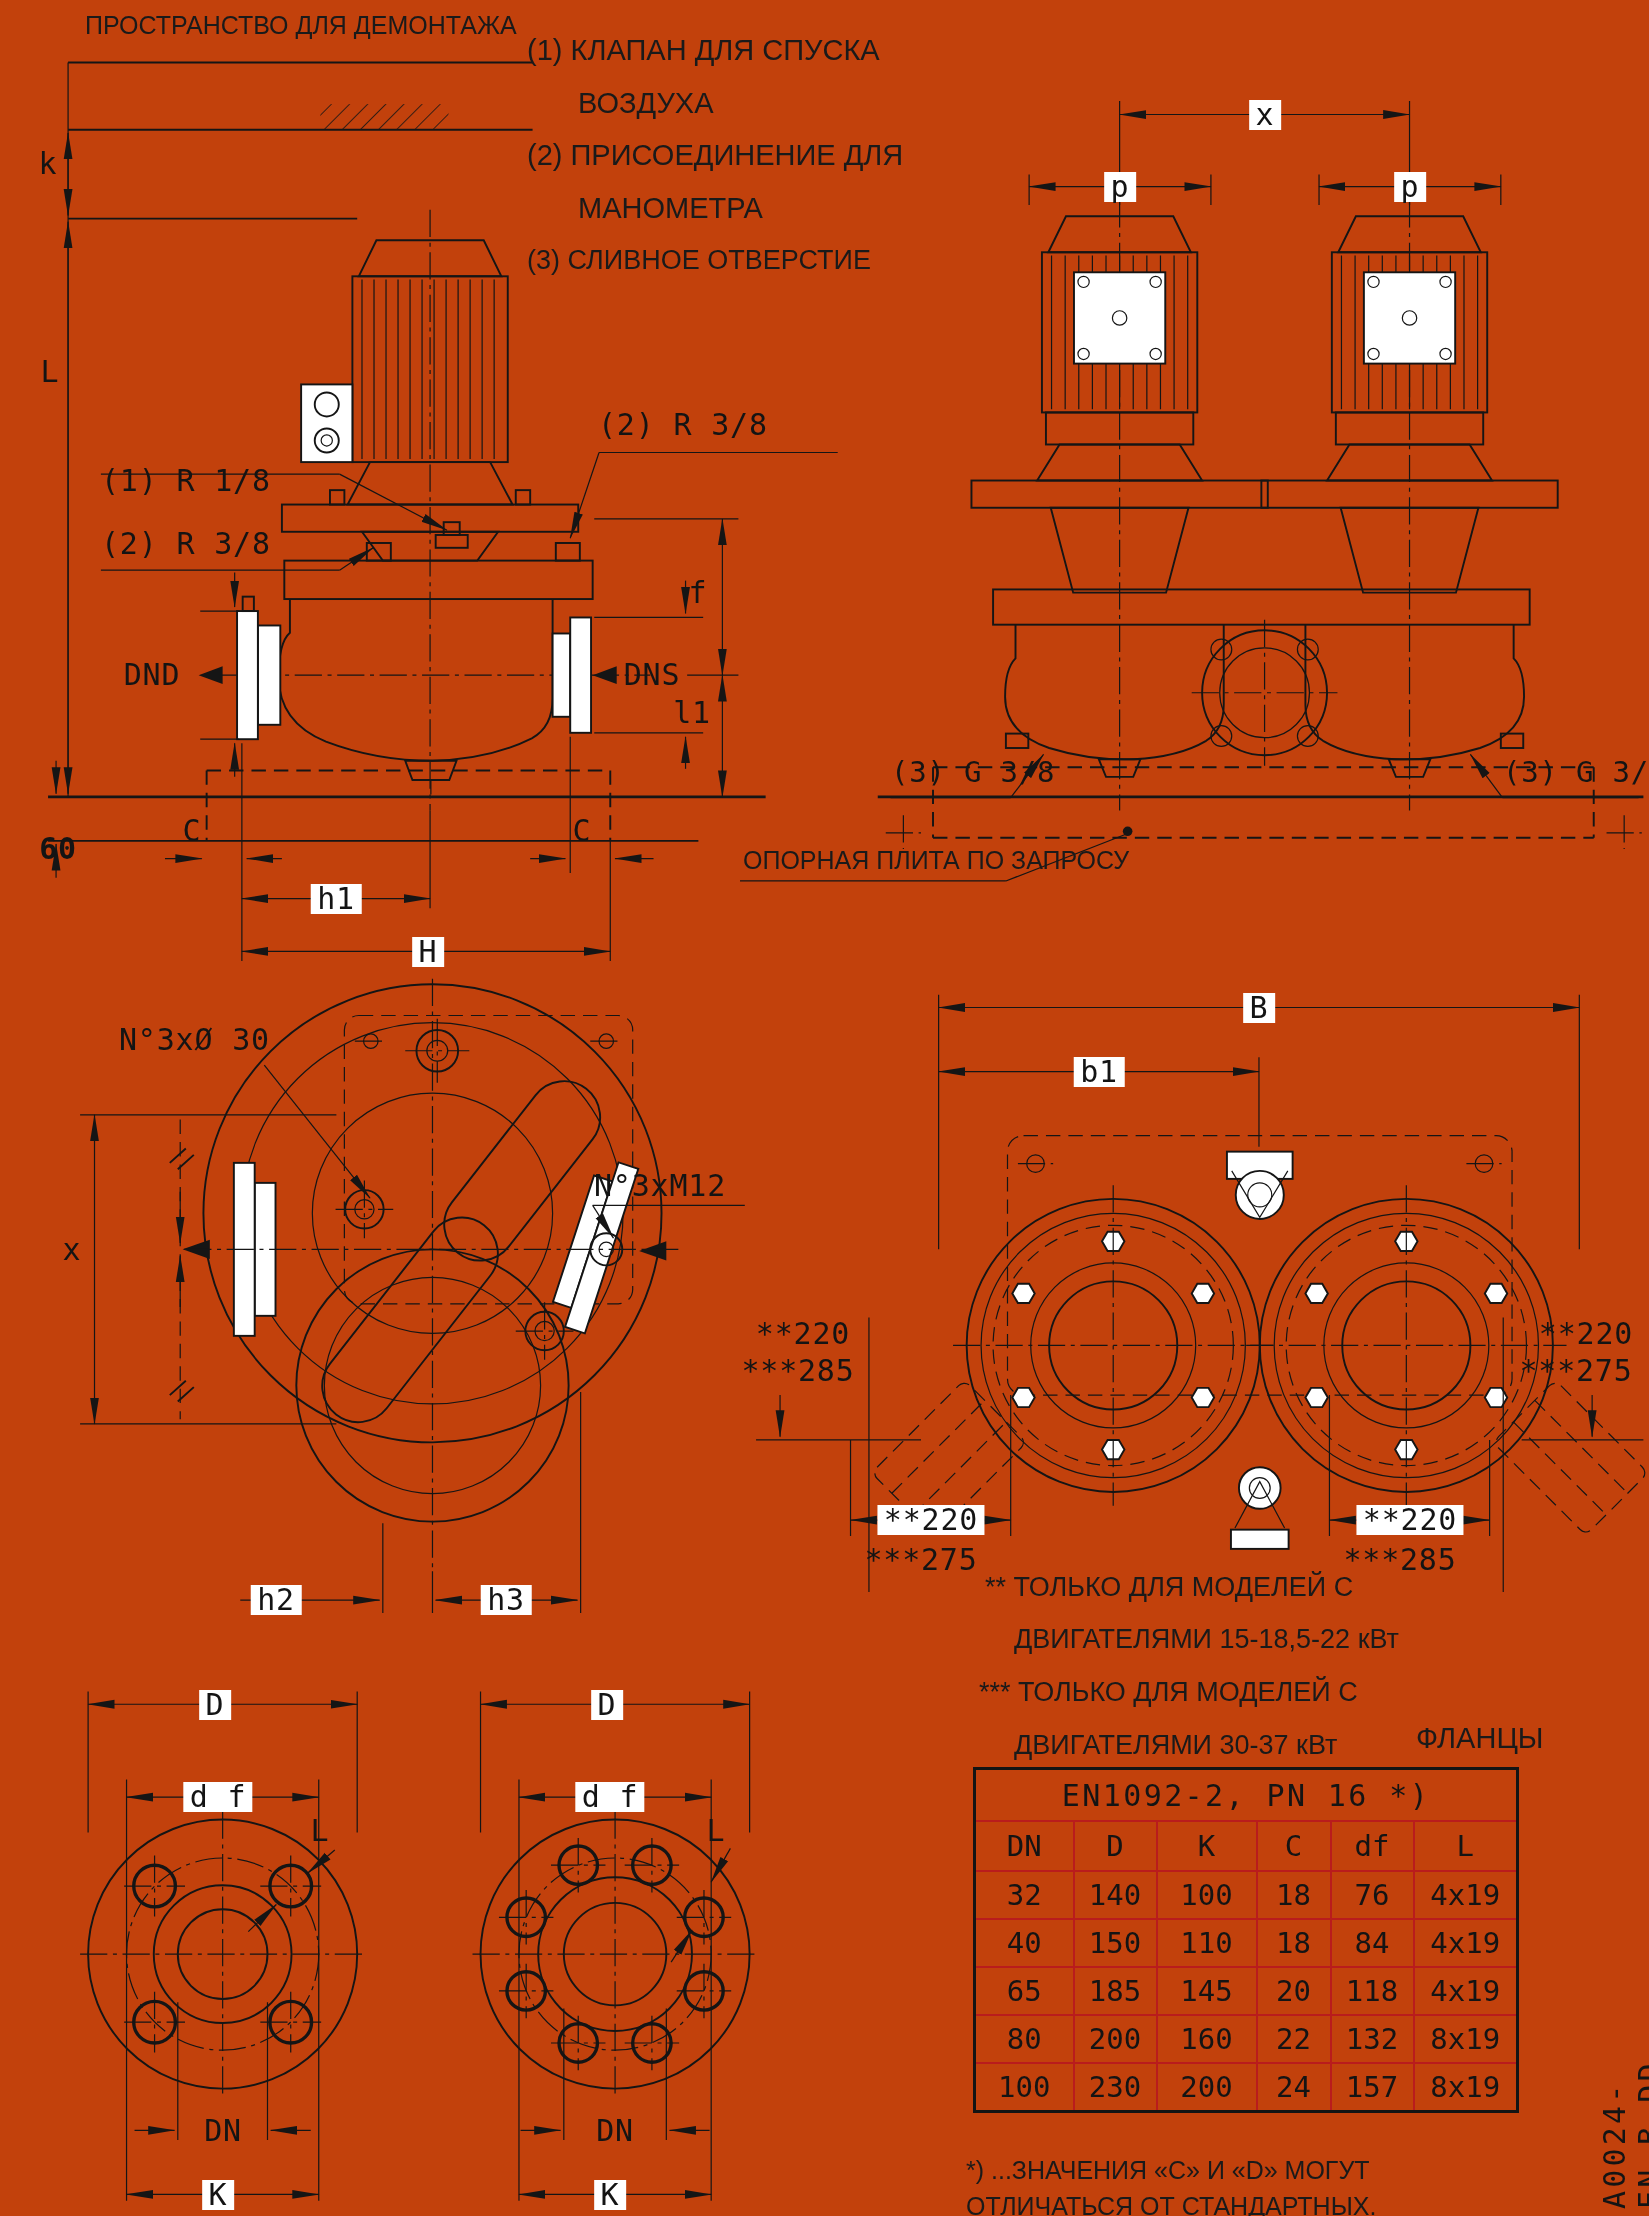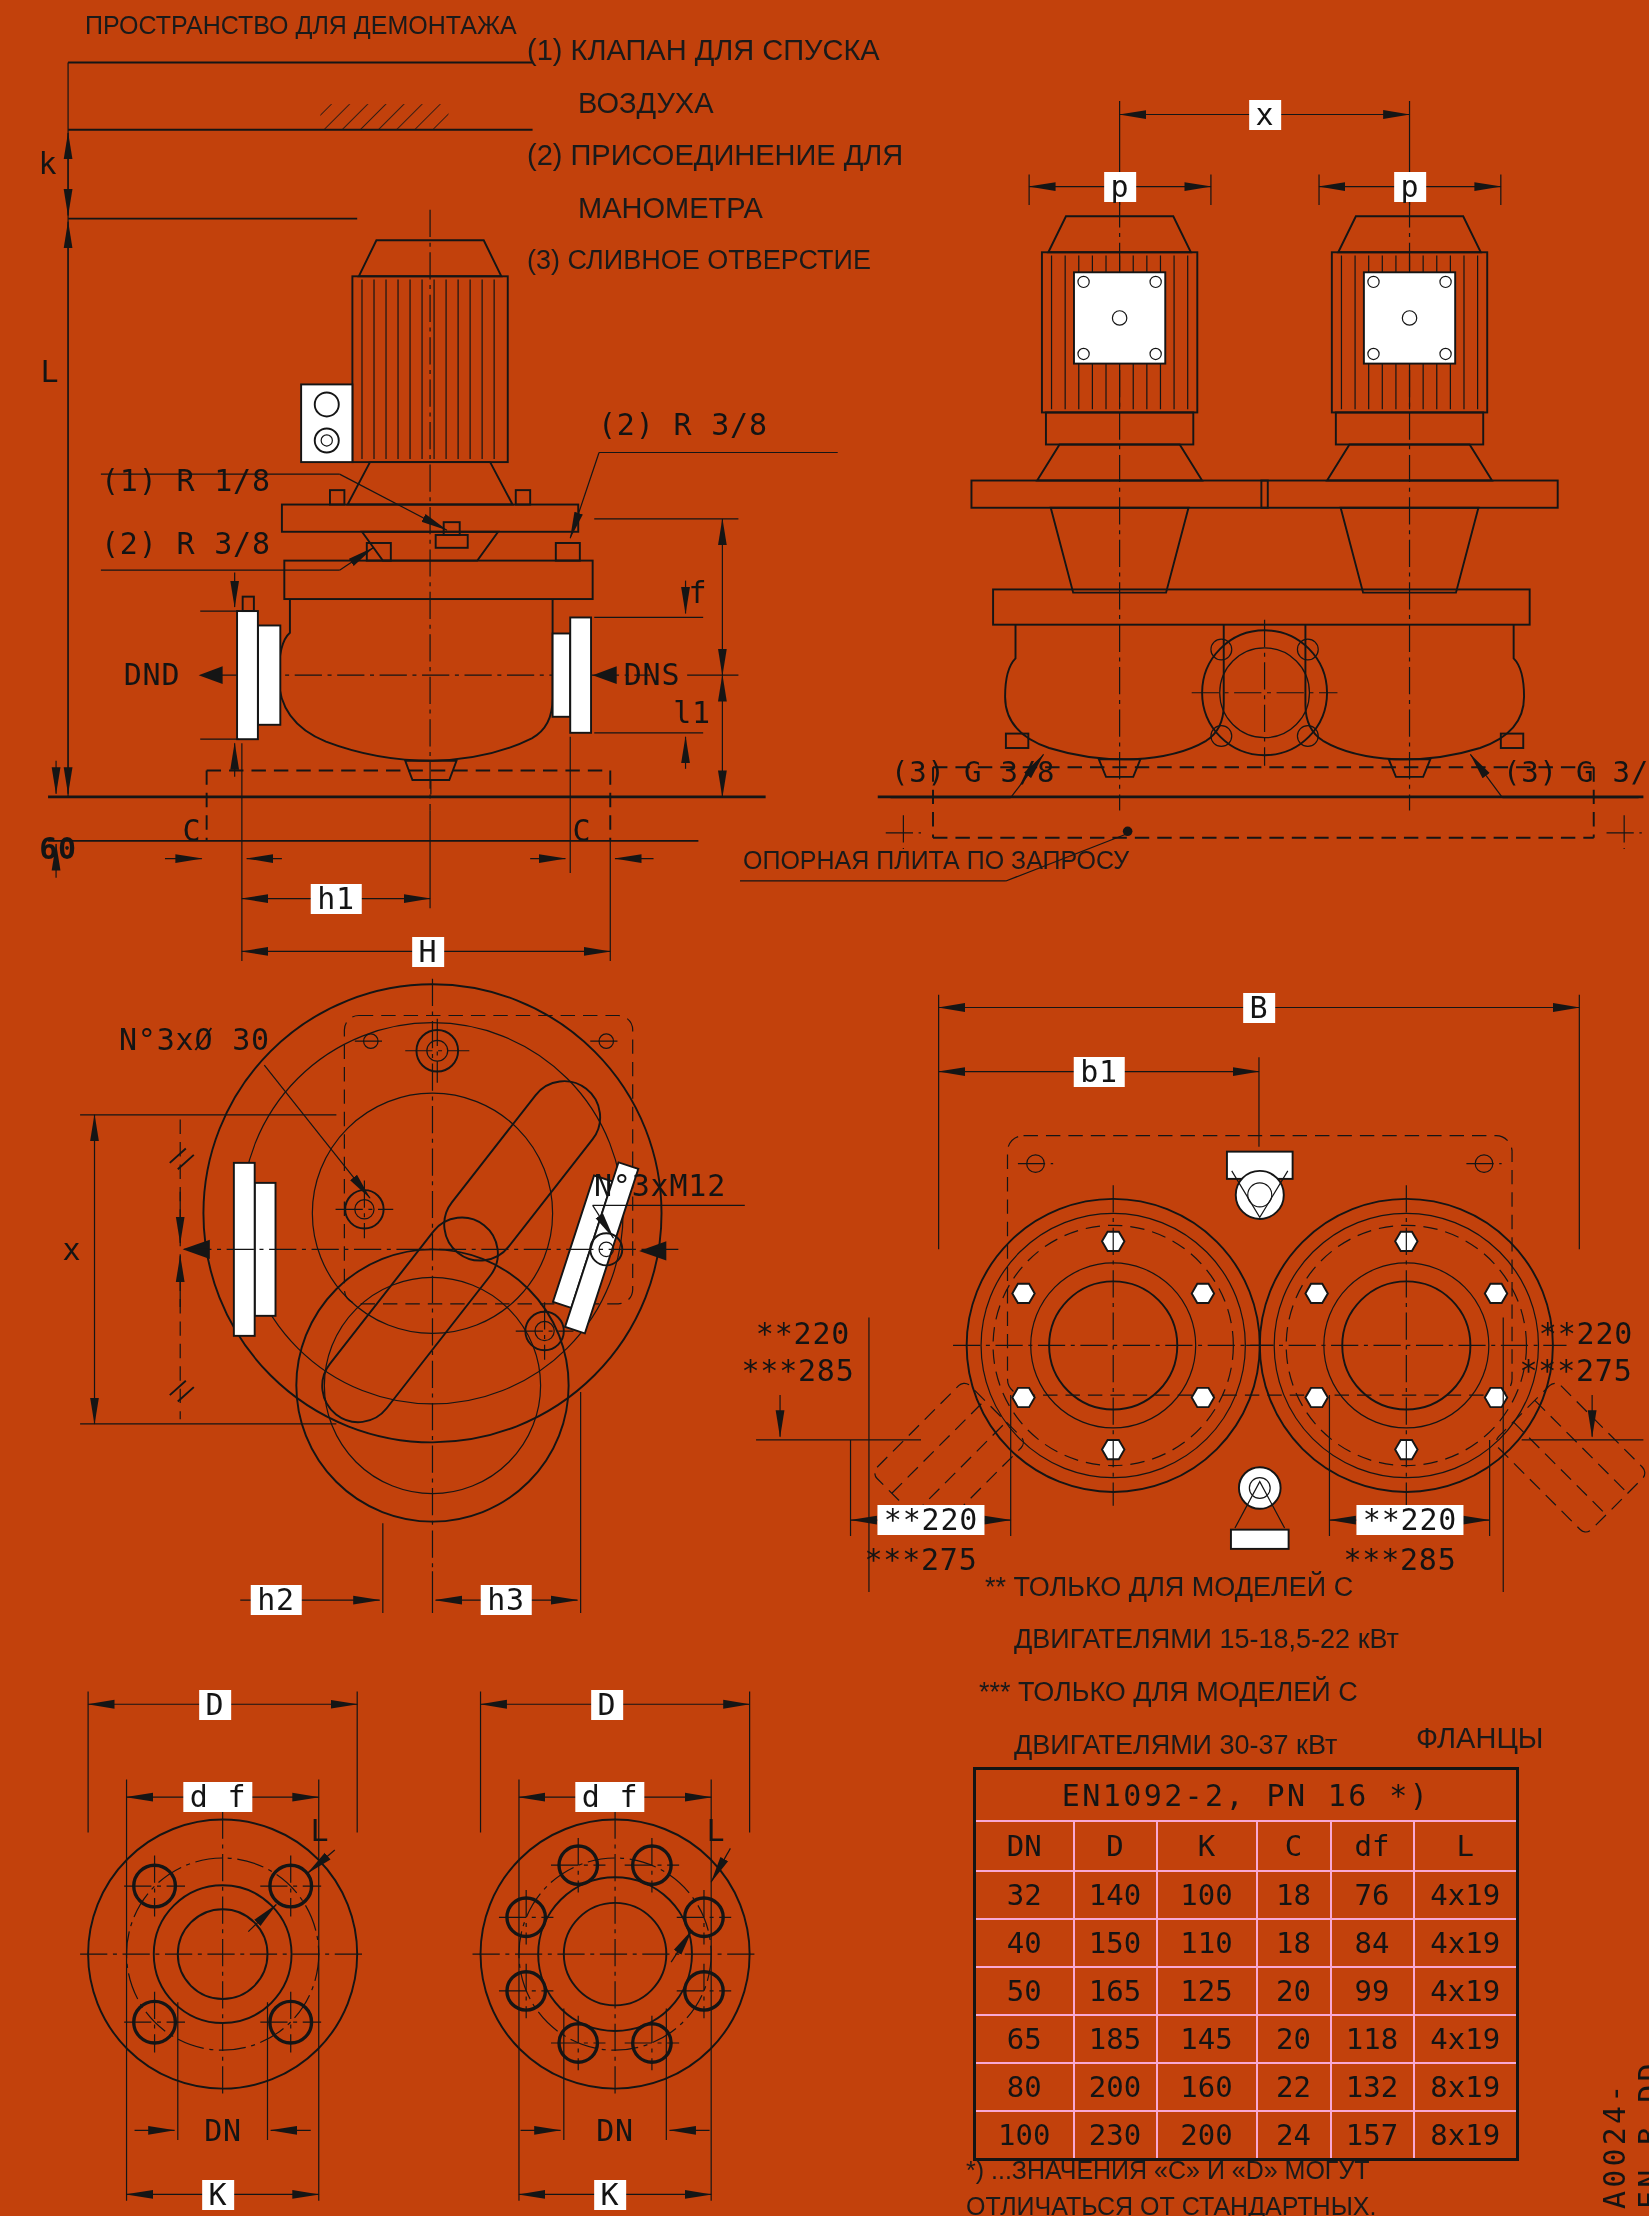--- a/index.html
+++ b/index.html
@@ -11,21 +11,21 @@
   .bg{background:#fff;padding:0 6.4px;}
   .anchorL{transform:none;}
   .rus{position:absolute;white-space:nowrap;font-family:"Liberation Sans",sans-serif;
        font-size:27px;color:#1a1a1a;line-height:1.15;}
   .small{font-size:25px;}
   .vert{position:absolute;transform:rotate(-90deg);transform-origin:0 0;
         font-family:"DejaVu Sans Mono",monospace;font-size:30px;letter-spacing:3.2px;color:#141414;}
   table.fl{position:absolute;left:973px;top:1767px;border-collapse:collapse;
            font-family:"DejaVu Sans Mono",monospace;font-size:29px;color:#141414;
            border:3.2px solid #141414;table-layout:fixed;}
-  table.fl td{border:2px solid #f9a8d4;text-align:center;padding:0;height:46px;}
+  table.fl td{border:2px solid #b91c1c;text-align:center;padding:0;height:46px;}
   table.fl td.title{height:50px;font-size:30px;letter-spacing:2.4px;}
   table.fl td.hdr{height:48px;}
 </style>
 </head>
 <body>
 
 <div id="canvas">
 
 <svg width="1649" height="2216" viewBox="0 0 2059 2767">
   <defs>
@@ -444,28 +444,20 @@
   </tr>
   <tr>
     <td>40</td>
           <td>150</td>
           <td>110</td>
           <td>18</td>
           <td>84</td>
           <td>4x19</td>
   </tr>
   <tr>
-    <td>50</td>
-          <td>165</td>
-          <td>125</td>
-          <td>20</td>
-          <td>99</td>
-          <td>4x19</td>
-  </tr>
-  <tr>
     <td>65</td>
           <td>185</td>
           <td>145</td>
           <td>20</td>
           <td>118</td>
           <td>4x19</td>
   </tr>
   <tr>
     <td>80</td>
           <td>200</td>

